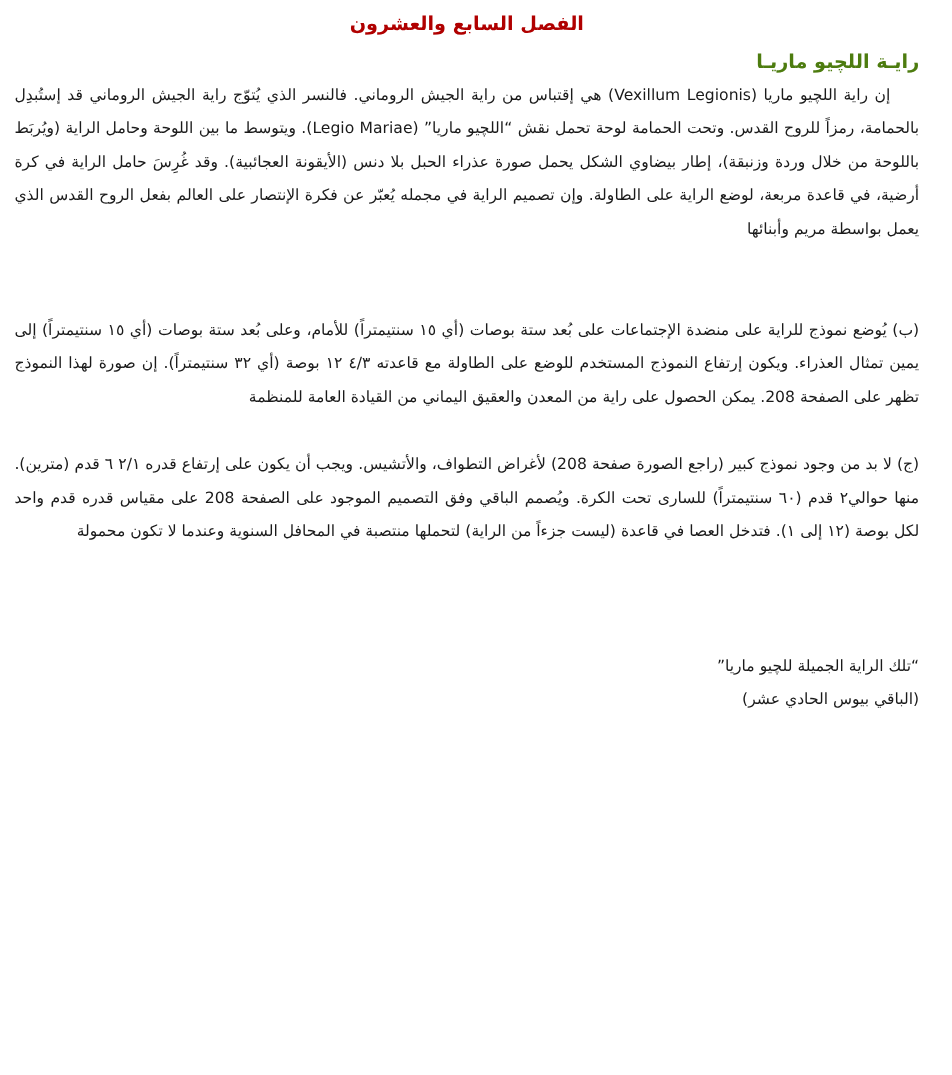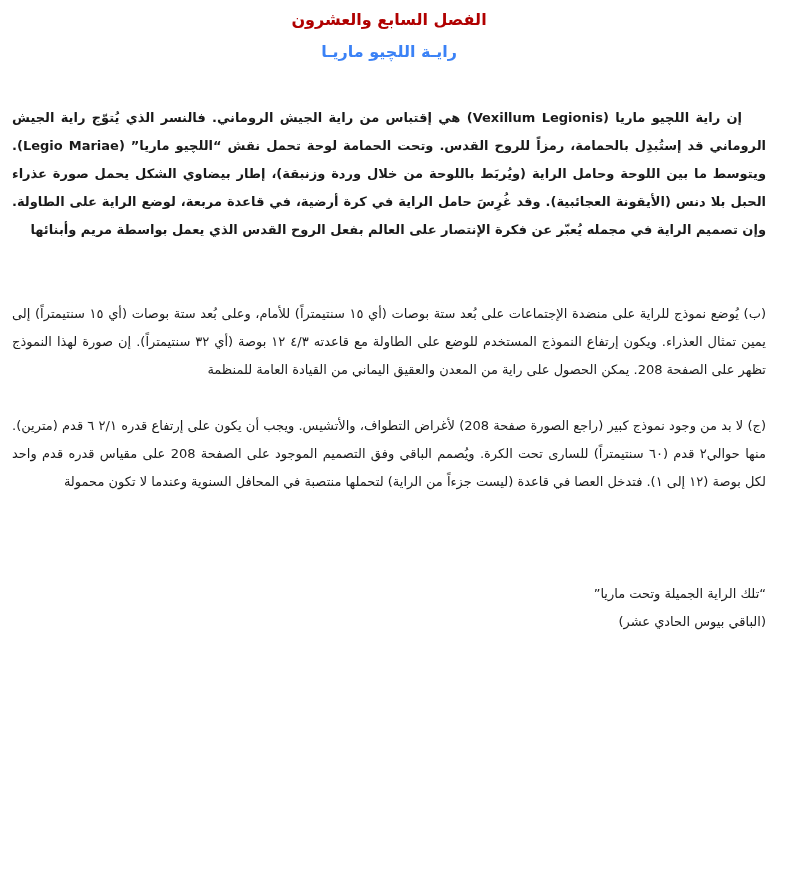--- a/index.html
+++ b/index.html
@@ -22,38 +22,36 @@
     }
     .chapter-title {
       text-align: center;
       color: #b00000;
       font-size: 16px;
       font-weight: bold;
       line-height: 28px;
       margin: 2px 0 0 0;
     }
     .banner-title {
-      text-align: center;
-      color: #3b82f6;
+      text-align: right;
+      color: #4d7c0f;
       font-size: 16px;
       font-weight: bold;
       line-height: 28px;
       margin: 4px 0 0 0;
     }
     .para {
       font-size: 13px;
       line-height: 28px;
       text-align: justify;
       text-align-last: right;
       margin: 0;
     }
     .para.first {
-      margin-top: 38px;
       text-indent: 24px;
-      font-weight: bold;
     }
     .gap { height: 28px; }
     .quote-block {
       font-size: 13px;
       line-height: 28px;
       margin: 0;
     }
   </style>
 </head>
 <body>
@@ -71,16 +69,16 @@
   <div class="gap"></div>
 
   <p class="para">(ج) لا بد من وجود نموذج كبير (راجع الصورة صفحة 208) لأغراض التطواف، والأتشيس. ويجب أن يكون على إرتفاع قدره ٢/١ ٦ قدم (مترين). منها حوالي٢ قدم (٦٠ سنتيمتراً) للسارى تحت الكرة. ويُصمم الباقي وفق التصميم الموجود على الصفحة 208 على مقياس قدره قدم واحد لكل بوصة (١٢ إلى ١). فتدخل العصا في قاعدة (ليست جزءاً من الراية) لتحملها منتصبة في المحافل السنوية وعندما لا تكون محمولة</p>
   <div class="gap"></div>
 
   <div class="gap"></div>
 
   <div class="gap"></div>
 
   <div class="quote-block">
-    <div>“تلك الراية الجميلة وتحت ماريا”</div>
+    <div>“تلك الراية الجميلة للچيو ماريا”</div>
     <div>(الباقي بيوس الحادي عشر)</div>
   </div>
 </div>
 
 </body></html>

